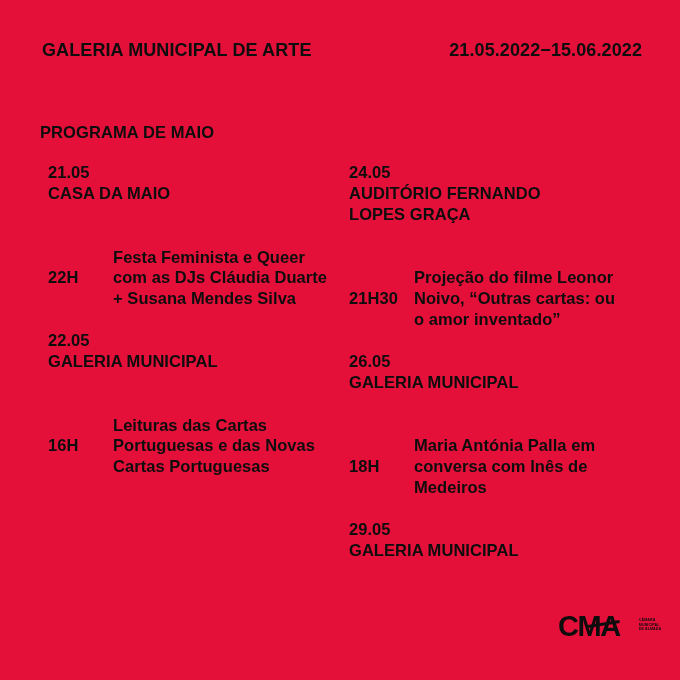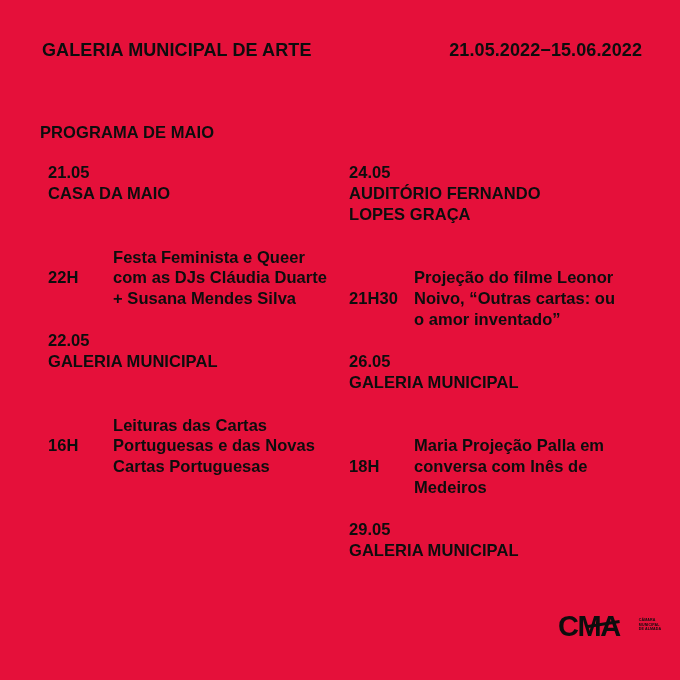--- a/index.html
+++ b/index.html
@@ -209,21 +209,21 @@
           </li>
         </ul>
       </div>
 
       <div class="day-block">
         <div class="day-date">26.05</div>
         <div class="day-venue">GALERIA MUNICIPAL</div>
         <ul class="events">
           <li class="event">
             <span class="event-time">18H</span>
-            <span class="event-desc">Maria Projeção Palla em
+            <span class="event-desc">Maria Antónia Palla em
 conversa com Inês de
 Medeiros</span>
           </li>
         </ul>
       </div>
 
       <div class="day-block">
         <div class="day-date">29.05</div>
         <div class="day-venue">GALERIA MUNICIPAL</div>
       </div>

